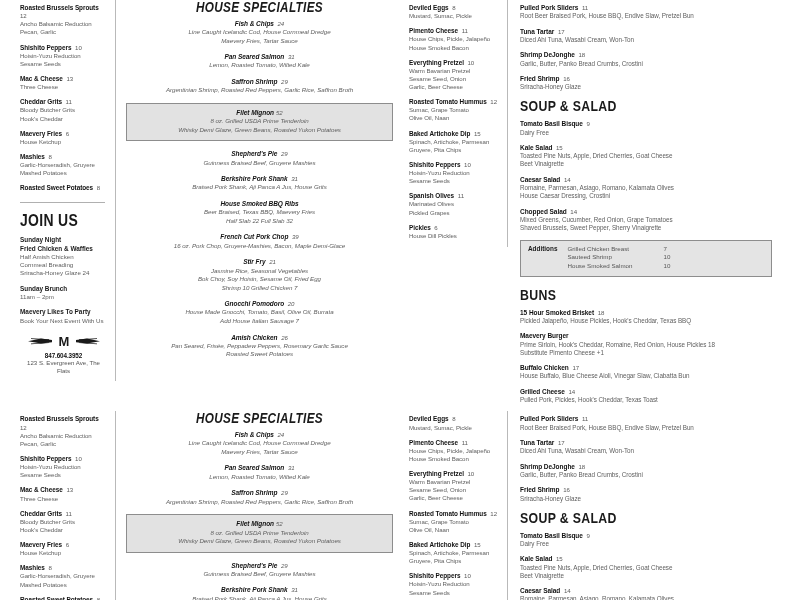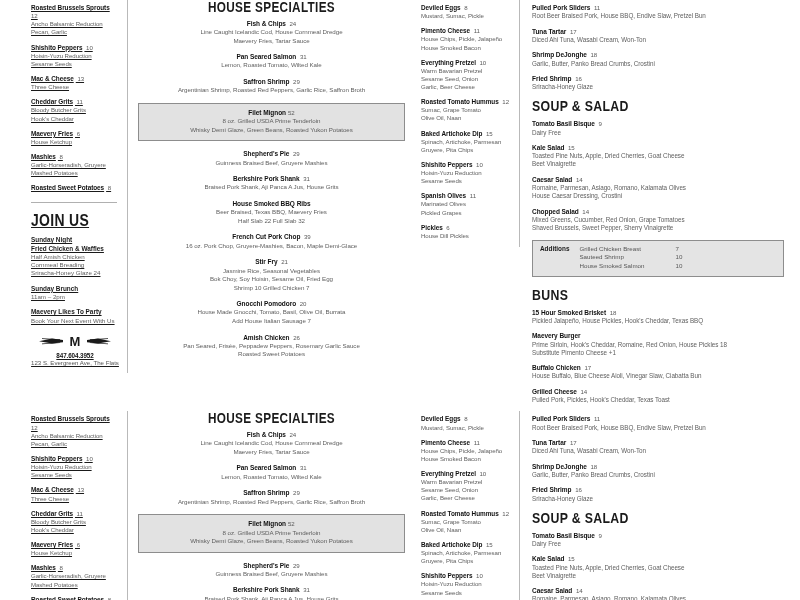--- a/index.html
+++ b/index.html
@@ -17,30 +17,30 @@
   }
   .sheet {
     position: relative;
     width: 800px;
     display: flex;
     align-items: flex-start;
   }
 
   
   .col-sides {
-    width: 128px;
-    padding: 4px 8px 6px 31px;
+    width: 116px;
+    padding: 4px 8px 6px 20px;
     border-right: 1px solid #b9b9b9;
     min-height: 295px;
-    text-decoration: underline;
   }
   .col-house {
     width: 287px;
     padding: 0 6px;
     text-align: center;
+    font-style: italic;
   }
   .col-apps {
     width: 105px;
     padding: 4px 6px 0 6px;
     border-right: 1px solid #b9b9b9;
   }
   .col-right {
     width: 272px;
     padding: 4px 8px 0 12px;
   }

